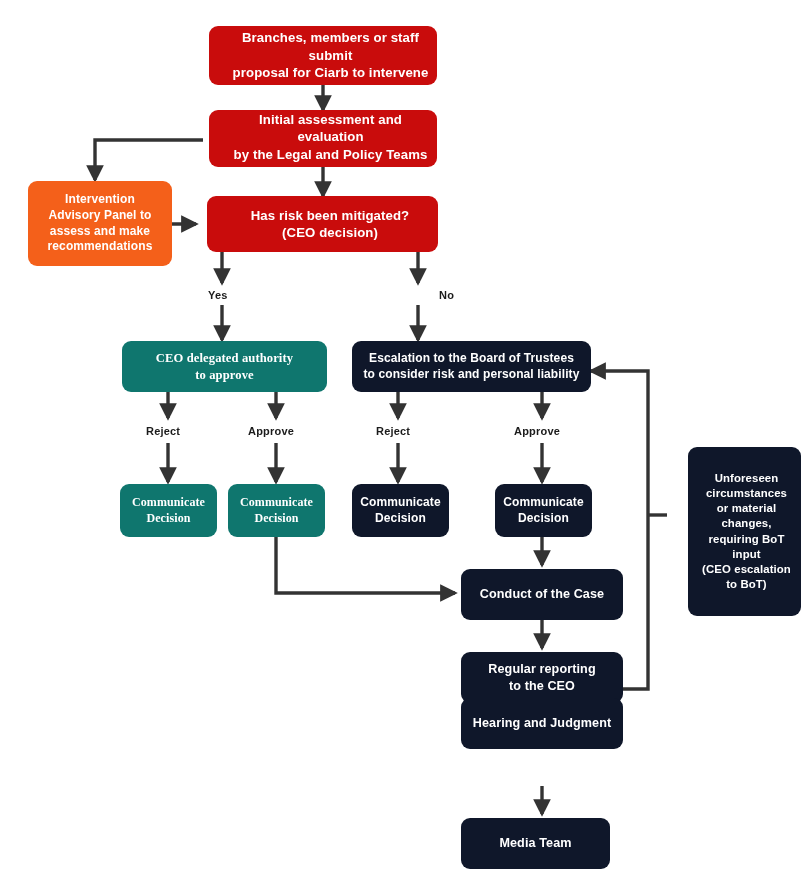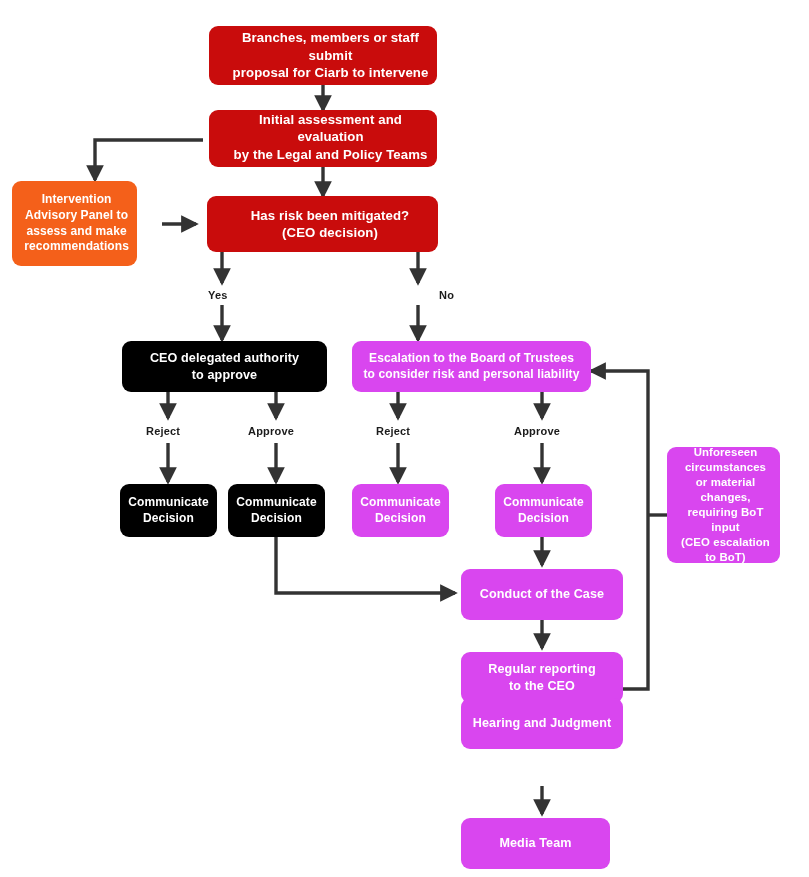--- a/index.html
+++ b/index.html
@@ -41,22 +41,22 @@
     padding: 4px 8px;
     line-height: 1.32;
     z-index: 2;
   }
   .node .txt {
     display: block;
     white-space: pre-line;
   }
   .n-red      { background: #C90C0C; }
   .n-orange   { background: #F4601A; }
-  .n-maroon   { background: #000000; }
-  .n-salmon   { background: #d946ef; }
+  .n-maroon   { background: #0f766e; font-family: Liberation Serif, serif; }
+  .n-salmon   { background: #0f172a; }
 
   .edge-label {
     position: absolute;
     color: #1b1b1b;
     font-weight: 700;
     font-size: 11px;
     letter-spacing: 0.2px;
     z-index: 3;
     white-space: nowrap;
   }
@@ -121,21 +121,21 @@
   <div class="node n-red fs15" style="left:209px; top:26px; width:228px; height:59px;">
     <span class="txt">Branches, members or staff submit
 proposal for Ciarb to intervene</span>
   </div>
 
   <div class="node n-red fs15" style="left:209px; top:110px; width:228px; height:57px;align-items:flex-end;">
     <span class="txt">Initial assessment and evaluation
 by the Legal and Policy Teams</span>
   </div>
 
-  <div class="node n-orange fs13" style="left:12px; top:181px; width:125px; height:85px;justify-content:flex-end;">
+  <div class="node n-orange fs13" style="left:28px; top:181px; width:144px; height:85px;">
     <span class="txt">Intervention
 Advisory Panel to
 assess and make
 recommendations</span>
   </div>
 
   <div class="node n-red fs15" style="left:207px; top:196px; width:231px; height:56px;">
     <span class="txt">Has risk been mitigated?
 (CEO decision)</span>
   </div>
@@ -163,21 +163,21 @@
   <div class="node n-salmon fs13" style="left:352px; top:484px; width:97px; height:53px;">
     <span class="txt">Communicate
 Decision</span>
   </div>
 
   <div class="node n-salmon fs13" style="left:495px; top:484px; width:97px; height:53px;">
     <span class="txt">Communicate
 Decision</span>
   </div>
 
-  <div class="node n-salmon fs12" style="left:667px; top:447px; width:113px; height:116px;padding-left:12px;">
+  <div class="node n-salmon fs12" style="left:688px; top:447px; width:113px; height:169px;padding-left:12px;">
     <span class="txt">Unforeseen
 circumstances
 or material
 changes,
 requiring BoT
 input
 (CEO escalation
 to BoT)</span>
   </div>
 

